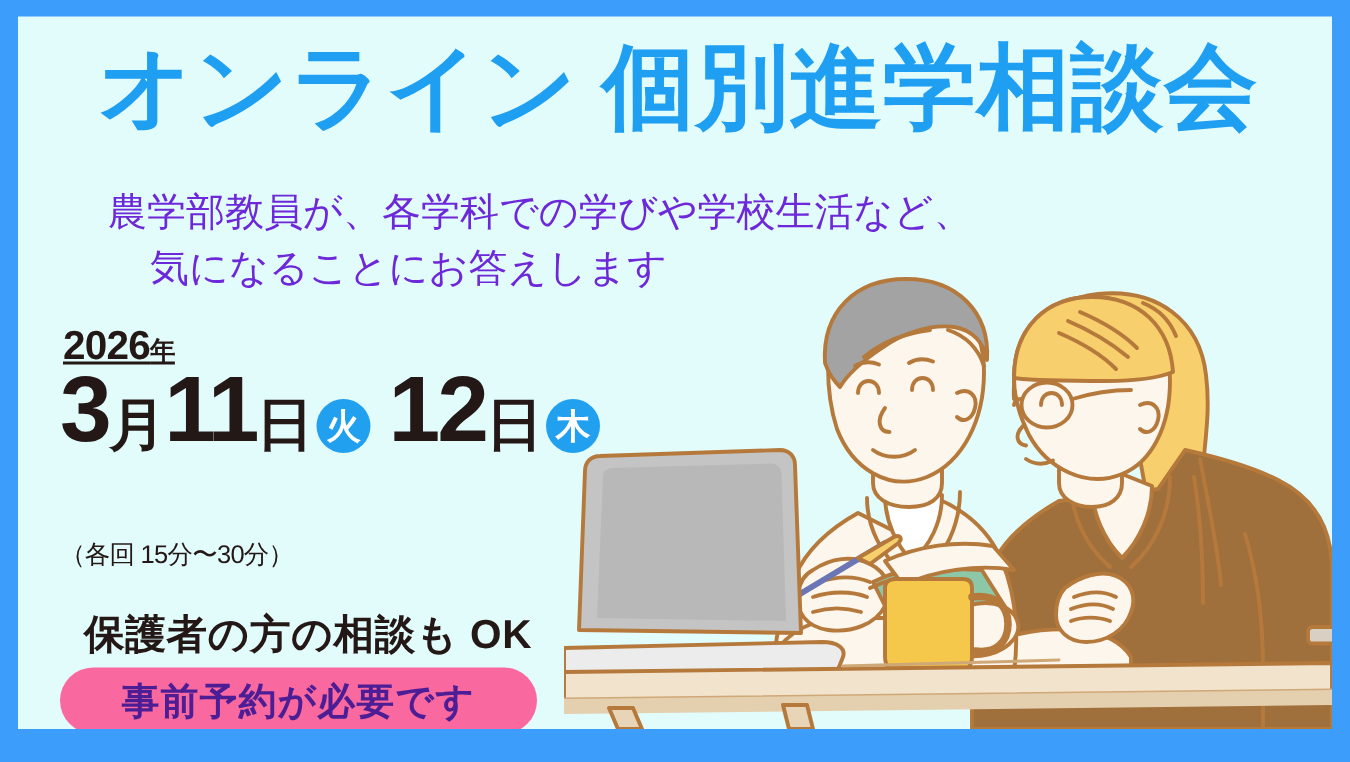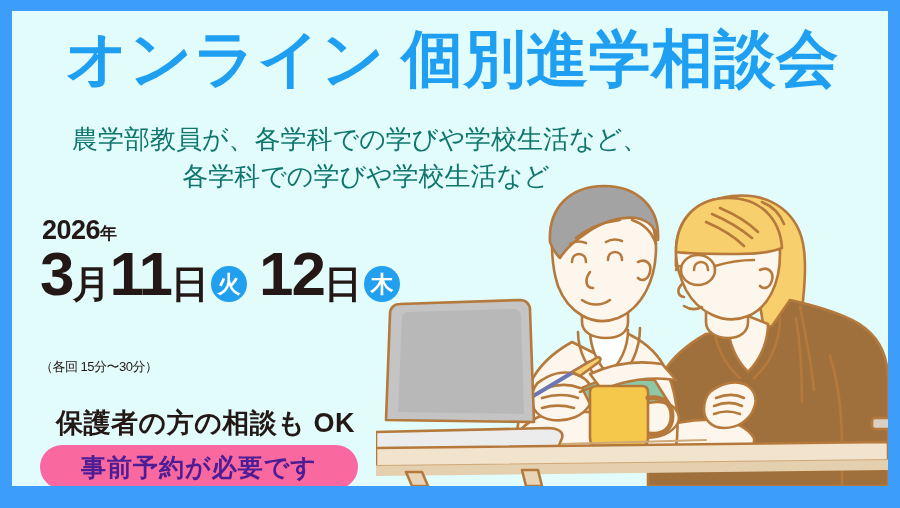--- a/index.html
+++ b/index.html
@@ -40,38 +40,37 @@
     color:#1e9ff2;
     letter-spacing:0.5px;
     white-space:nowrap;
   }
   .title .t-sp{display:inline-block;width:16px;}
 
   
   .subtitle{
     position:absolute;left:60px;top:112px;
     width:560px;
-    text-align:center;
-    color:#0f766e;
+    color:#6d28d9;
     font-size:26px;
     line-height:1.42;
     font-weight:500;
-    font-family:Liberation Mono, monospace;
   }
   .sub-line{display:block;white-space:nowrap;}
   .sub-line.l2{padding-left:28px;}
 
   
   .year{
     position:absolute;left:30px;top:206px;
     color:#231815;
     font-weight:bold;
     font-size:27px;
     letter-spacing:-0.5px;
     line-height:1;
+    text-decoration:underline;
   }
   .year .kanji{font-size:17px;}
 
   .dateline{
     position:absolute;left:28px;top:232px;
     display:flex;align-items:flex-end;
     color:#231815;
     font-weight:bold;
     line-height:1;
     white-space:nowrap;
@@ -94,21 +93,21 @@
     color:#231815;
     font-size:24px;
     font-weight:500;
     letter-spacing:-0.5px;
     line-height:1.2;
     white-space:nowrap;
   }
   .times-sub{
     position:absolute;left:28px;top:347px;
     color:#231815;
-    font-size:13px;
+    font-size:17px;
     font-weight:500;
     letter-spacing:-0.5px;
     white-space:nowrap;
   }
 
   
   .guardian{
     position:absolute;left:44px;top:394px;
     color:#231815;
     font-size:27px;
@@ -283,21 +282,21 @@
         </g>
       </svg>
     </div>
 
     <div class="title">
       <span>オンライン</span><span class="t-sp"></span><span>個別進学相談会</span>
     </div>
 
     <div class="subtitle">
       <span class="sub-line">農学部教員が、各学科での学びや学校生活など、</span>
-      <span class="sub-line l2">各学科での学びや学校生活など</span>
+      <span class="sub-line l2">気になることにお答えします</span>
     </div>
 
     <div class="year">
       <span>2026</span><span class="kanji">年</span>
     </div>
 
     <div class="dateline">
       <span class="d-num">3</span>
       <span class="d-unit">月</span>
       <span class="d-num">11</span>

